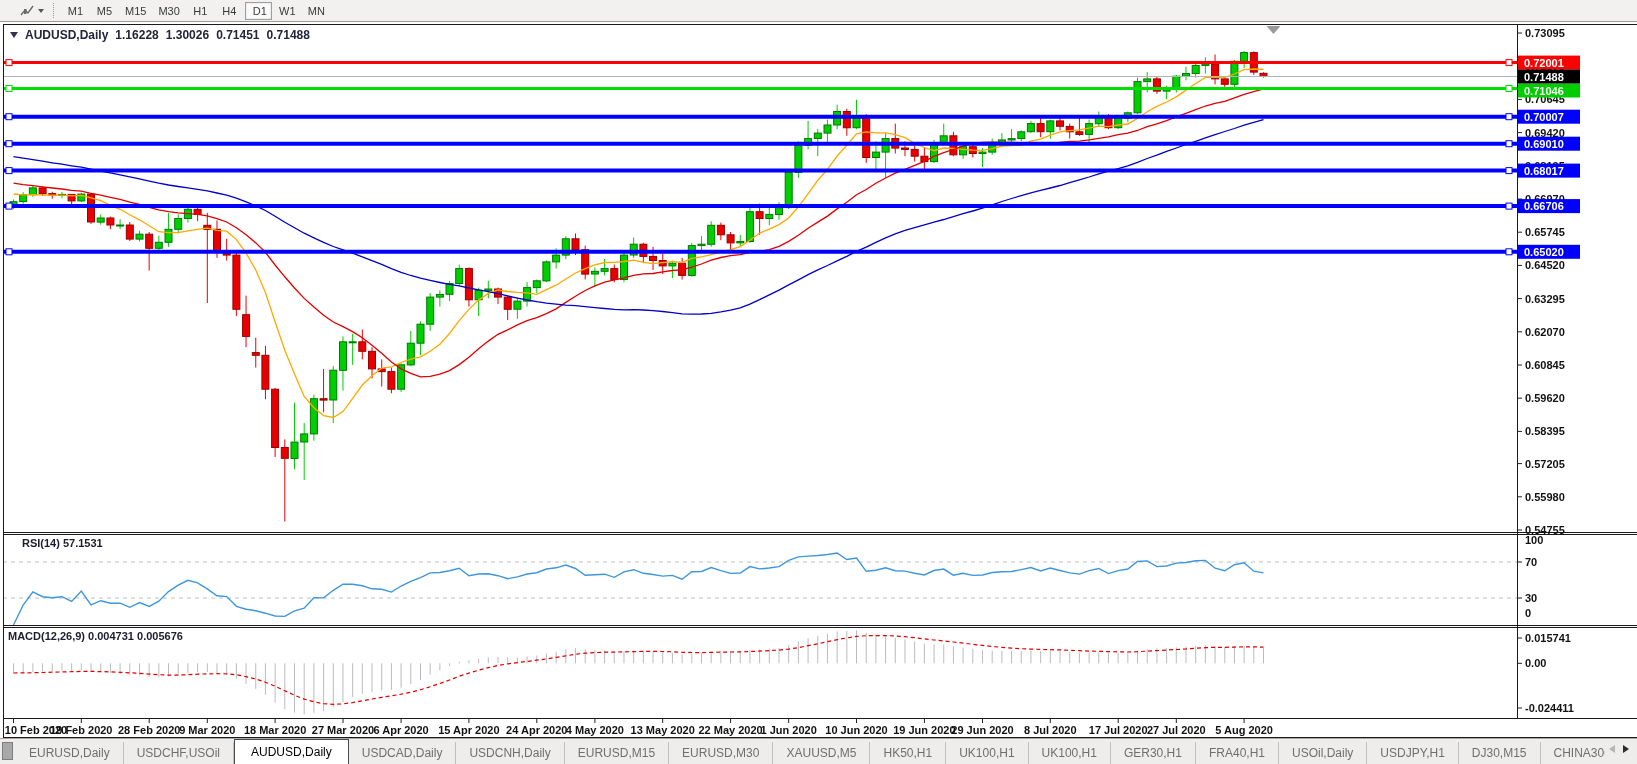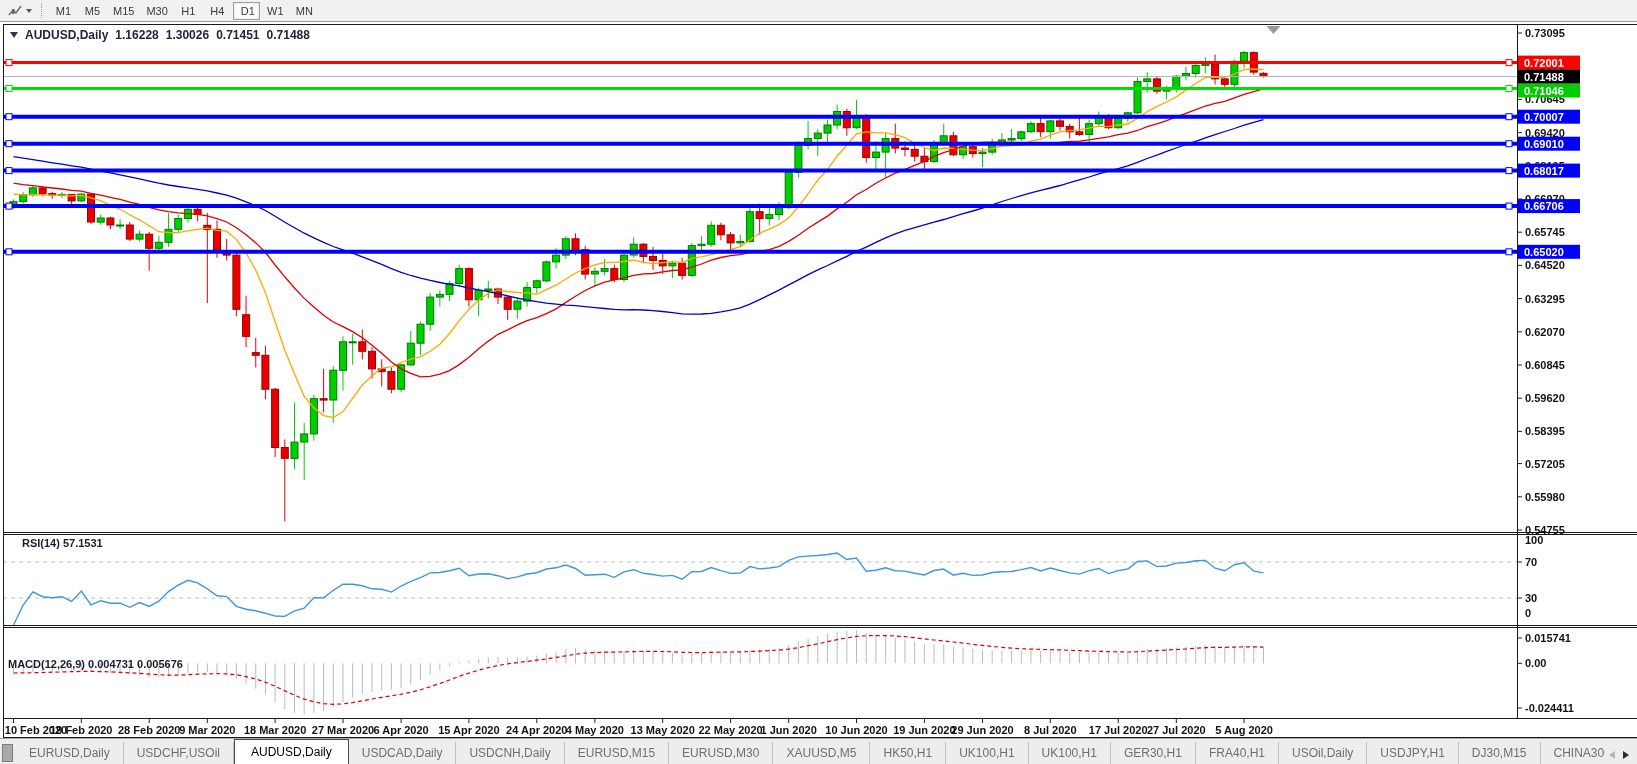--- a/index.html
+++ b/index.html
@@ -1,40 +1,40 @@
 <!DOCTYPE html>
 <html><head>
 <meta charset="utf-8">
 <style>
   html,body{margin:0;padding:0;width:1637px;height:764px;overflow:hidden;
     background:#fff;font-family:"Liberation Sans",sans-serif;}
   .app{width:1637px;height:764px;display:flex;flex-direction:column;}
   
   .toolbar{height:21px;background:#f2f1f0;border-bottom:1px solid #9a9a9a;
-    display:flex;align-items:center;padding-left:4px;flex:0 0 auto;}
+    display:flex;align-items:center;padding-left:16px;flex:0 0 auto;}
   .tool-icon{display:flex;align-items:center;gap:3px;padding:1px 4px;cursor:pointer;}
   .tri-down-sm{width:0;height:0;border-left:3px solid transparent;border-right:3px solid transparent;border-top:4px solid #555;}
   .tb-sep{border-left:1px dotted #999;height:15px;margin:0 7px 0 5px;}
   .tf-btn{border:1px solid transparent;background:transparent;color:#3a3a3a;
     font-family:"Liberation Sans",sans-serif;font-size:11px;height:18px;min-width:27px;
     padding:0 4px;margin:0 1px;cursor:pointer;}
   .tf-btn.active{background:#fbfbfb;border:1px solid #9f9f9f;box-shadow:inset 0 0 2px #ccc;text-align:right;}
   
   .chart-wrap{position:relative;width:1637px;height:714px;margin-top:2px;flex:0 0 auto;background:#fff;}
   .chart-wrap svg{position:absolute;left:0;top:0;}
   .overlay{position:absolute;font-size:11px;font-weight:600;color:#1c1c2e;white-space:pre;}
   .ohlc-title{left:10px;top:4px;display:flex;align-items:center;font-size:12px;font-weight:700;color:#24243a;}
   .title-tri{width:0;height:0;border-left:4px solid transparent;border-right:4px solid transparent;
     border-top:6px solid #33334d;margin-right:6px;}
   .ohlc-title span{margin-right:7px;}
   .rsi-label{left:22px;top:513px;}
-  .macd-label{left:8px;top:634px;}
+  .macd-label{left:8px;top:606px;}
   
   .tabbar{height:26px;background:#eeedec;border-top:1px solid #a8a8a8;display:flex;
-    align-items:flex-end;flex:0 0 auto;overflow:hidden;}
+    align-items:center;flex:0 0 auto;overflow:hidden;}
   .tab-corner{width:9px;height:16px;background:#a9a9a9;border:1px solid #7d7d7d;margin:0 3px 3px 2px;flex:0 0 auto;}
   .tabs{display:flex;align-items:flex-end;flex:1 1 auto;overflow:hidden;}
   .tab{font-size:12px;color:#6f6f6f;padding:4px 13px 5px 13px;border-right:1px solid #c0c0c0;
     cursor:pointer;white-space:nowrap;flex:0 0 auto;}
   .tab.active{background:#ffffff;color:#000;border:1px solid #4a4a4a;border-bottom:none;
     padding:5px 16px 6px 16px;font-weight:400;}
   .tab-arrows{display:flex;align-items:center;gap:8px;padding:0 8px 6px 4px;flex:0 0 auto;}
   .arr-left{width:0;height:0;border-top:4px solid transparent;border-bottom:4px solid transparent;
     border-right:6px solid #b5b5b5;cursor:pointer;}
   .arr-right{width:0;height:0;border-top:4px solid transparent;border-bottom:4px solid transparent;

